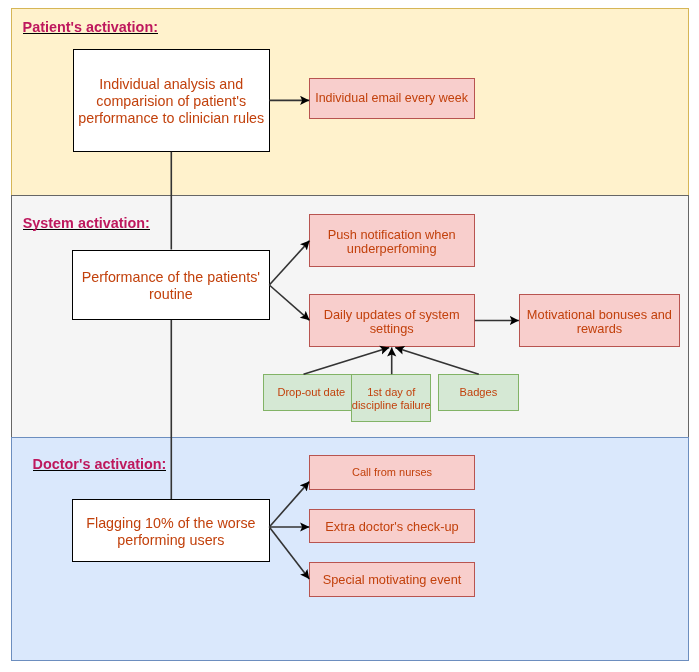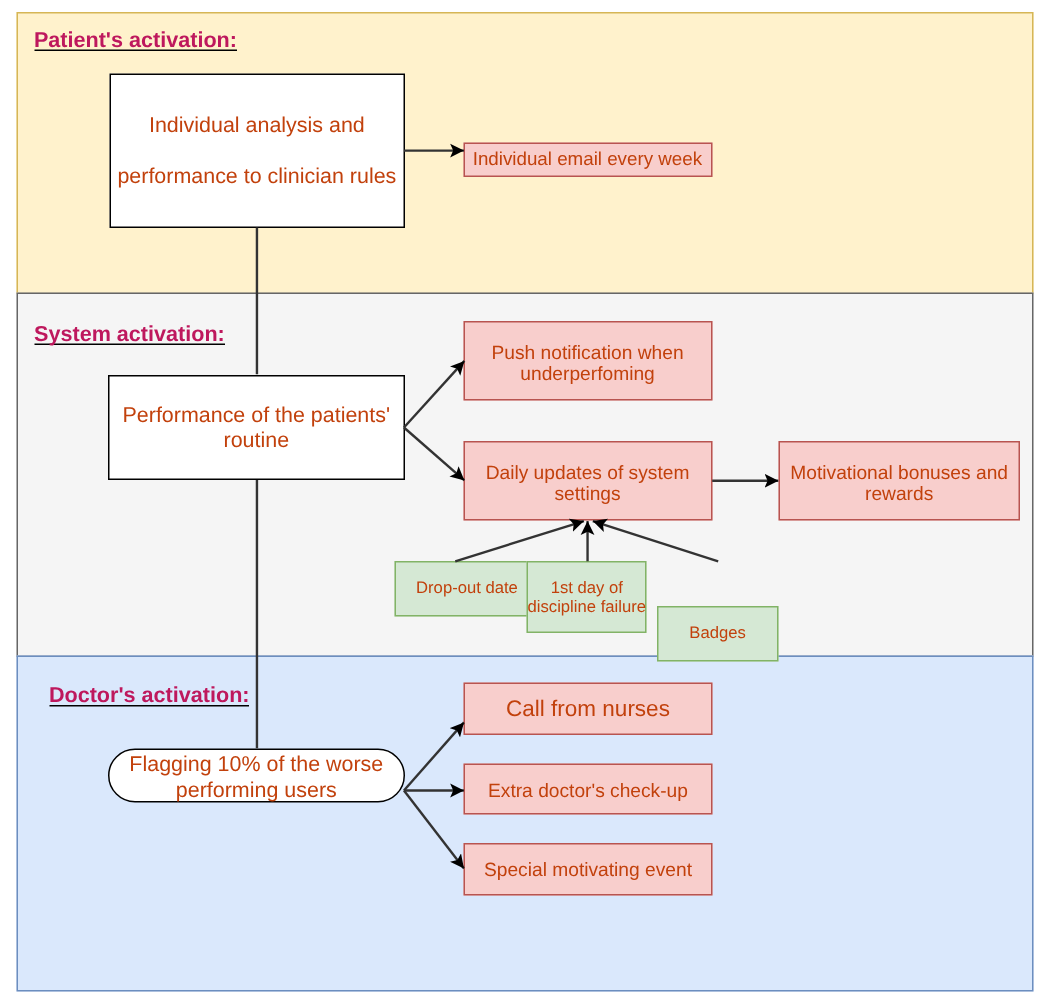--- a/index.html
+++ b/index.html
@@ -32,26 +32,26 @@
   <div class="hdr" style="left:22.7px;top:216px;">
     <u>System activation:</u>
   </div>
   <div class="hdr" style="left:32.6px;top:456.8px;">
     <u>Doctor's activation:</u>
   </div>
 
   <div class="node" style="left:73px;top:48.8px;width:196.5px;height:103px;background:#ffffff;border-color:#000000;font-size:14.3px;line-height:16.8px;padding-top:2px;">
     <span>
       <span>Individual analysis and</span><br>
-      <br>
+      <span>comparision of patient's</span><br>
       <span>performance to clinician rules</span>
     </span>
   </div>
 
-  <div class="node" style="left:308.6px;top:95px;width:166px;height:23px;background:#f8cecc;border-color:#b85450;font-size:12.5px;line-height:15px;">
+  <div class="node" style="left:308.6px;top:78px;width:166px;height:41px;background:#f8cecc;border-color:#b85450;font-size:12.5px;line-height:15px;">
     <span>Individual email every week</span>
   </div>
 
   <div class="node" style="left:72.2px;top:249.5px;width:197.4px;height:70.5px;background:#ffffff;border-color:#000000;font-size:14.3px;line-height:16.8px;padding-top:2px;">
     <span>
       <span>Performance of the patients'</span><br>
       <span>routine</span>
     </span>
   </div>
 
@@ -80,32 +80,32 @@
     <span>Drop-out date</span>
   </div>
 
   <div class="node" style="left:350.9px;top:374.2px;width:80.6px;height:48px;background:#d5e8d4;border-color:#82b366;font-size:11.1px;line-height:13px;padding-top:0.8px;">
     <span>
       <span>1st day of</span><br>
       <span>discipline failure</span>
     </span>
   </div>
 
-  <div class="node" style="left:438.1px;top:374.2px;width:80.6px;height:36.4px;background:#d5e8d4;border-color:#82b366;font-size:11.1px;line-height:13px;padding-top:0.8px;margin-top:30px;">
+  <div class="node" style="left:438.1px;top:374.2px;width:80.6px;height:36.4px;background:#d5e8d4;border-color:#82b366;font-size:11.1px;line-height:13px;padding-top:0.8px;">
     <span>Badges</span>
   </div>
 
-  <div class="node" style="left:72.2px;top:498.9px;width:197.4px;height:36px;background:#ffffff;border-color:#000000;font-size:14.3px;line-height:16.8px;padding-top:3.4px;border-radius:23px;">
+  <div class="node" style="left:72.2px;top:498.9px;width:197.4px;height:63px;background:#ffffff;border-color:#000000;font-size:14.3px;line-height:16.8px;padding-top:3.4px;">
     <span>
       <span>Flagging 10% of the worse</span><br>
       <span>performing users</span>
     </span>
   </div>
 
-  <div class="node" style="left:309.3px;top:454.6px;width:165.4px;height:35.7px;background:#f8cecc;border-color:#b85450;font-size:15px;line-height:15px;">
+  <div class="node" style="left:309.3px;top:454.6px;width:165.4px;height:35.7px;background:#f8cecc;border-color:#b85450;font-size:11px;line-height:15px;">
     <span>Call from nurses</span>
   </div>
 
   <div class="node" style="left:309.3px;top:509.2px;width:165.4px;height:34.3px;background:#f8cecc;border-color:#b85450;font-size:12.8px;line-height:15px;">
     <span>Extra doctor's check-up</span>
   </div>
 
   <div class="node" style="left:309.3px;top:562.2px;width:165.4px;height:34.6px;background:#f8cecc;border-color:#b85450;font-size:12.8px;line-height:15px;">
     <span>Special motivating event</span>
   </div>

